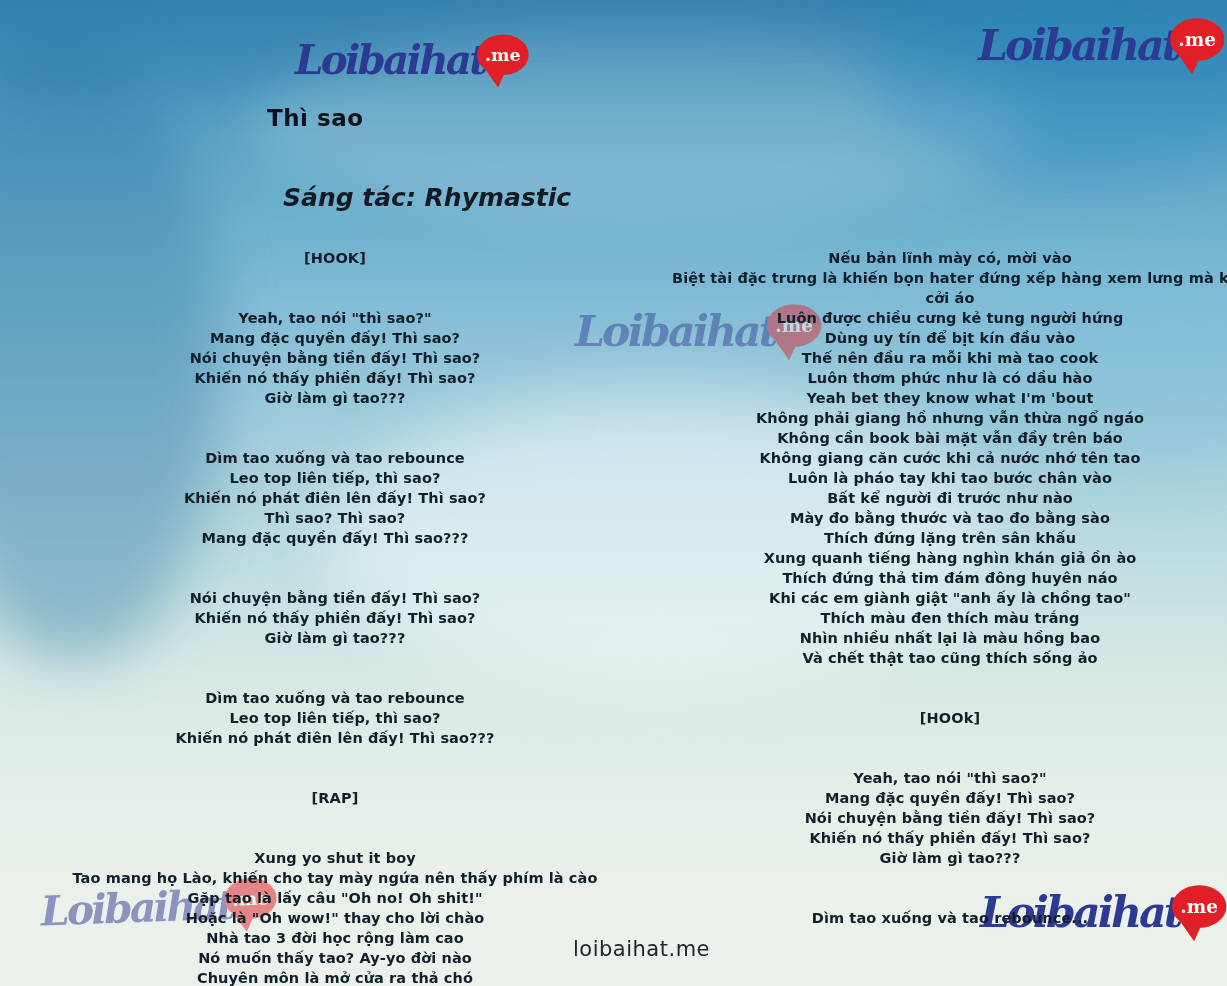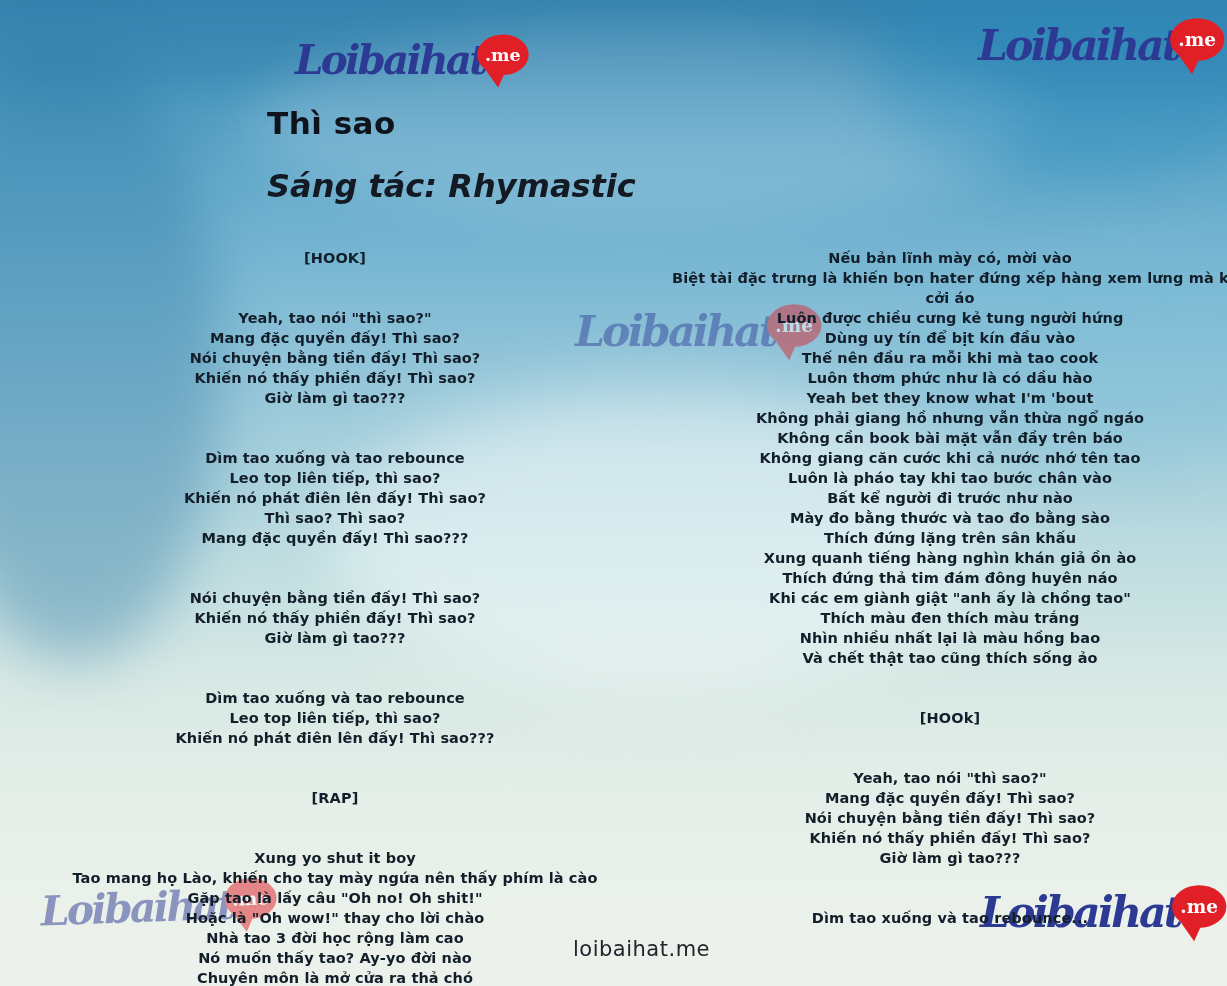--- a/index.html
+++ b/index.html
@@ -48,25 +48,25 @@
   }
   .logo-top-center{left:295px;top:40px;transform:scale(0.92);}
   .logo-top-right{left:978px;top:24px;transform:scale(0.97);}
   .logo-bottom-right{left:980px;top:891px;transform:scale(0.97);}
   .logo-wm-mid{left:575px;top:310px;transform:scale(0.97);opacity:0.45;z-index:1;}
   .logo-wm-bottom-left{left:40px;top:891px;transform:scale(0.93) rotate(-2deg);opacity:0.5;z-index:1;}
 
   
   .song-title{
     position:absolute;left:267px;top:105px;margin:0;z-index:3;
-    font-size:31px;font-weight:bold;color:#0f141c;letter-spacing:0.5px;
+    font-size:23px;font-weight:bold;color:#0f141c;letter-spacing:0.5px;
   }
   .song-composer{
-    position:absolute;left:267px;top:167px;margin:0;z-index:3;
-    font-size:32px;font-weight:bold;font-style:italic;color:#131a23;
+    position:absolute;left:267px;top:167px;margin:16px;z-index:3;
+    font-size:25px;font-weight:bold;font-style:italic;color:#131a23;
   }
 
   
   .col{position:absolute;top:248px;z-index:3;}
   .col-left{left:10px;width:650px;}
   .col-right{left:672px;width:556px;}
   .block{margin:0 0 40px 0;}
   .line{
     height:20px;line-height:20px;
     font-size:14.5px;font-weight:bold;

